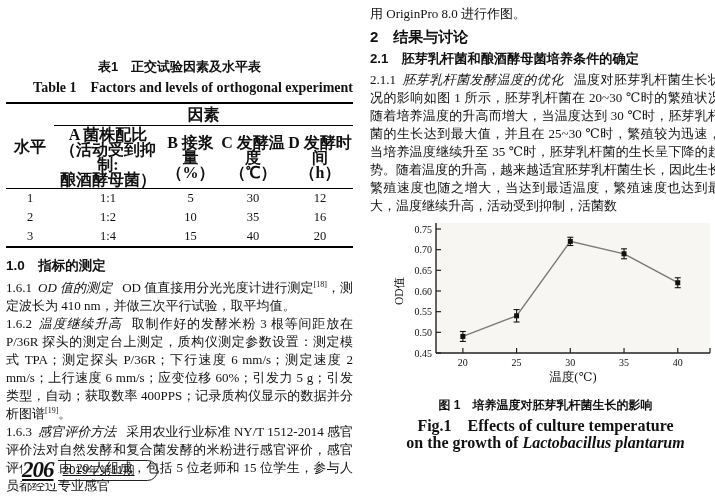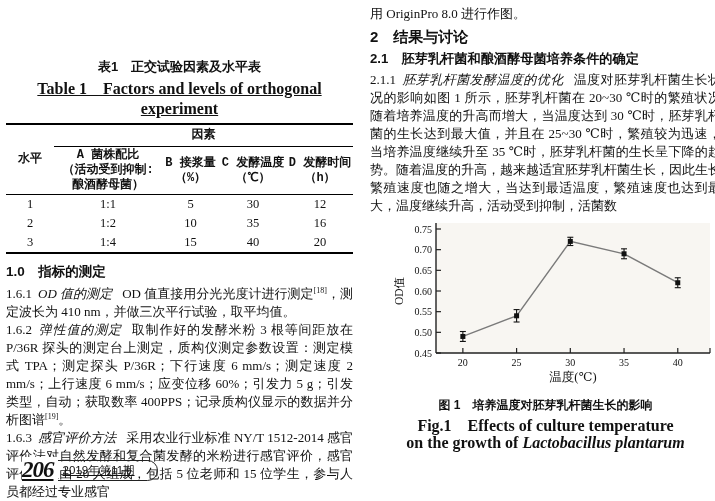--- a/index.html
+++ b/index.html
@@ -4,25 +4,25 @@
 <style>
   html,body{margin:0;padding:0;background:#ffffff;}
   .page{position:relative;width:715px;height:501px;background:#fff;overflow:hidden;
         font-family:"Liberation Serif","DejaVu Serif",serif;color:#111;}
   .col-left{position:absolute;left:6px;top:22px;width:347px;margin-top:32px;}
   .col-right{position:absolute;left:370px;top:5px;width:351px;}
 
   
   .tbl-title{font-family:"Liberation Sans","DejaVu Sans",sans-serif;font-weight:bold;
              font-size:13px;text-align:center;margin:4px 0 3px;}
-  .tbl-sub{font-weight:bold;font-size:16px;text-align:center;margin:0 0 5px;text-decoration:underline;}
+  .tbl-sub{font-weight:bold;font-size:14px;text-align:right;margin:0 0 5px;}
   table.tbl{border-collapse:collapse;table-layout:fixed;width:100%;
             border-top:2px solid #000;border-bottom:2px solid #000;text-align:center;}
-  .tbl th{font-family:Liberation Mono, monospace;font-weight:bold;
-          font-size:12px;padding:1px 1px;vertical-align:middle;line-height:15px;}
+  .tbl th{font-family:Liberation Serif, serif;font-weight:bold;
+          font-size:16px;padding:1px 1px;vertical-align:middle;line-height:15px;}
   .tbl th.h2{border-bottom:1.6px solid #000;white-space:pre-line;}
   .tbl th.group{border-bottom:1px solid #000;height:19px;}
   .tbl th.level{border-bottom:1.6px solid #000;}
   .tbl td{font-size:12.5px;height:19px;padding:0 2px;}
 
   
   .sec-h{font-family:"Liberation Sans","DejaVu Sans",sans-serif;font-weight:bold;margin:0;}
   .h16{font-size:13.5px;margin:9px 0 4px;}
   .h2big{font-size:15px;margin:5px 0 3px;}
   .h21{font-size:13.2px;margin:1px 0 3px;}
@@ -104,21 +104,21 @@
             <td>40</td>
             <td>20</td>
           </tr>
         </tbody>
     </table>
 
     <h3 class="sec-h h16">1.0　指标的测定</h3>
 
     <p class="body-p"><span class="pnum">1.6.1</span><span class="runin">OD 值的测定</span><span>OD 值直接用分光光度计进行测定</span><sup>[18]</sup><span>，测定波长为 410 nm，并做三次平行试验，取平均值。</span></p>
 
-    <p class="body-p"><span class="pnum">1.6.2</span><span class="runin">弹性值的测定</span><span>取制作好的发酵米粉 3 根等间距放在 P/36R 探头的测定台上测定，质构仪测定参数设置：测定模式 TPA；测定探头 P/36R；下行速度 6 mm/s；测定速度 2 mm/s；上行速度 6 mm/s；应变位移 60%；引发力 5 g；引发类型，自动；获取数率 400PPS；记录质构仪显示的数据并分析图谱</span><sup>[19]</sup><span>。</span></p>
+    <p class="body-p"><span class="pnum">1.6.2</span><span class="runin">温度继续升高</span><span>取制作好的发酵米粉 3 根等间距放在 P/36R 探头的测定台上测定，质构仪测定参数设置：测定模式 TPA；测定探头 P/36R；下行速度 6 mm/s；测定速度 2 mm/s；上行速度 6 mm/s；应变位移 60%；引发力 5 g；引发类型，自动；获取数率 400PPS；记录质构仪显示的数据并分析图谱</span><sup>[19]</sup><span>。</span></p>
 
     <p class="body-p"><span class="pnum">1.6.3</span><span class="runin">感官评价方法</span><span>采用农业行业标准 NY/T 1512-2014 感官评价法对自然发酵和复合菌发酵的米粉进行感官评价，感官评价小组由 20 人组成，包括 5 位老师和 15 位学生，参与人员都经过专业感官</span></p>
   </div>
 
   <div class="col-right">
     <p class="body-p">用 OriginPro 8.0 进行作图。</p>
 
     <h2 class="sec-h h2big">2　结果与讨论</h2>
     <h3 class="sec-h h21">2.1　胚芽乳杆菌和酿酒酵母菌培养条件的确定</h3>
 

